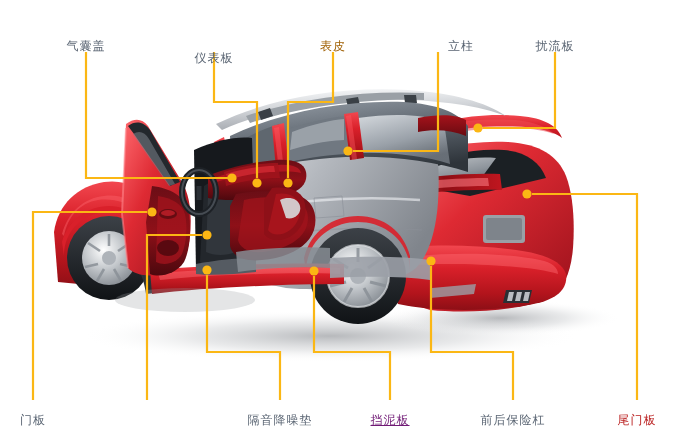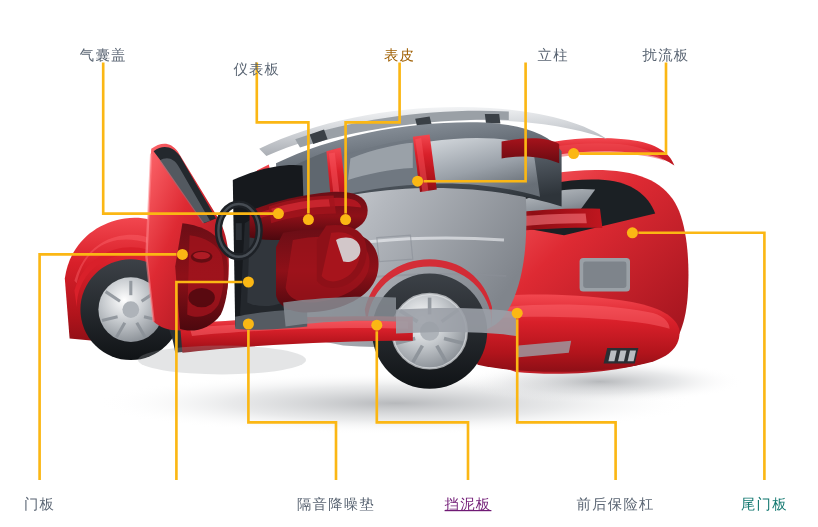--- a/index.html
+++ b/index.html
@@ -358,15 +358,15 @@
   <div class="label top" style="left: 86px; top: 40px; color: rgb(90, 101, 115);">气囊盖</div>
   <div class="label top" style="left: 214px; top: 40px; color: rgb(90, 101, 115); margin-top: 12px;">仪表板</div>
   <div class="label top" style="left: 333px; top: 40px; color: #a16207;">表皮</div>
   <div class="label top" style="left: 438px; top: 40px; color: rgb(90, 101, 115); margin-left: 23px;">立柱</div>
   <div class="label top" style="left: 555px; top: 40px; color: rgb(90, 101, 115);">扰流板</div>
 
   <div class="label bot" style="left: 33px; top: 414px; color: rgb(90, 101, 115);">门板</div>
   <div class="label bot" style="left: 280px; top: 414px; color: rgb(90, 101, 115);">隔音降噪垫</div>
   <div class="label bot" style="left: 390px; top: 414px; color: #701a75; text-decoration: underline;">挡泥板</div>
   <div class="label bot" style="left: 513px; top: 414px; color: rgb(90, 101, 115); text-align: center;">前后保险杠</div>
-  <div class="label bot" style="left: 637px; top: 414px; color: #0f766e;">尾门板</div>
+  <div class="label bot" style="left: 637px; top: 414px; color: #b91c1c;">尾门板</div>
 
 </div>
 
 </body></html>

